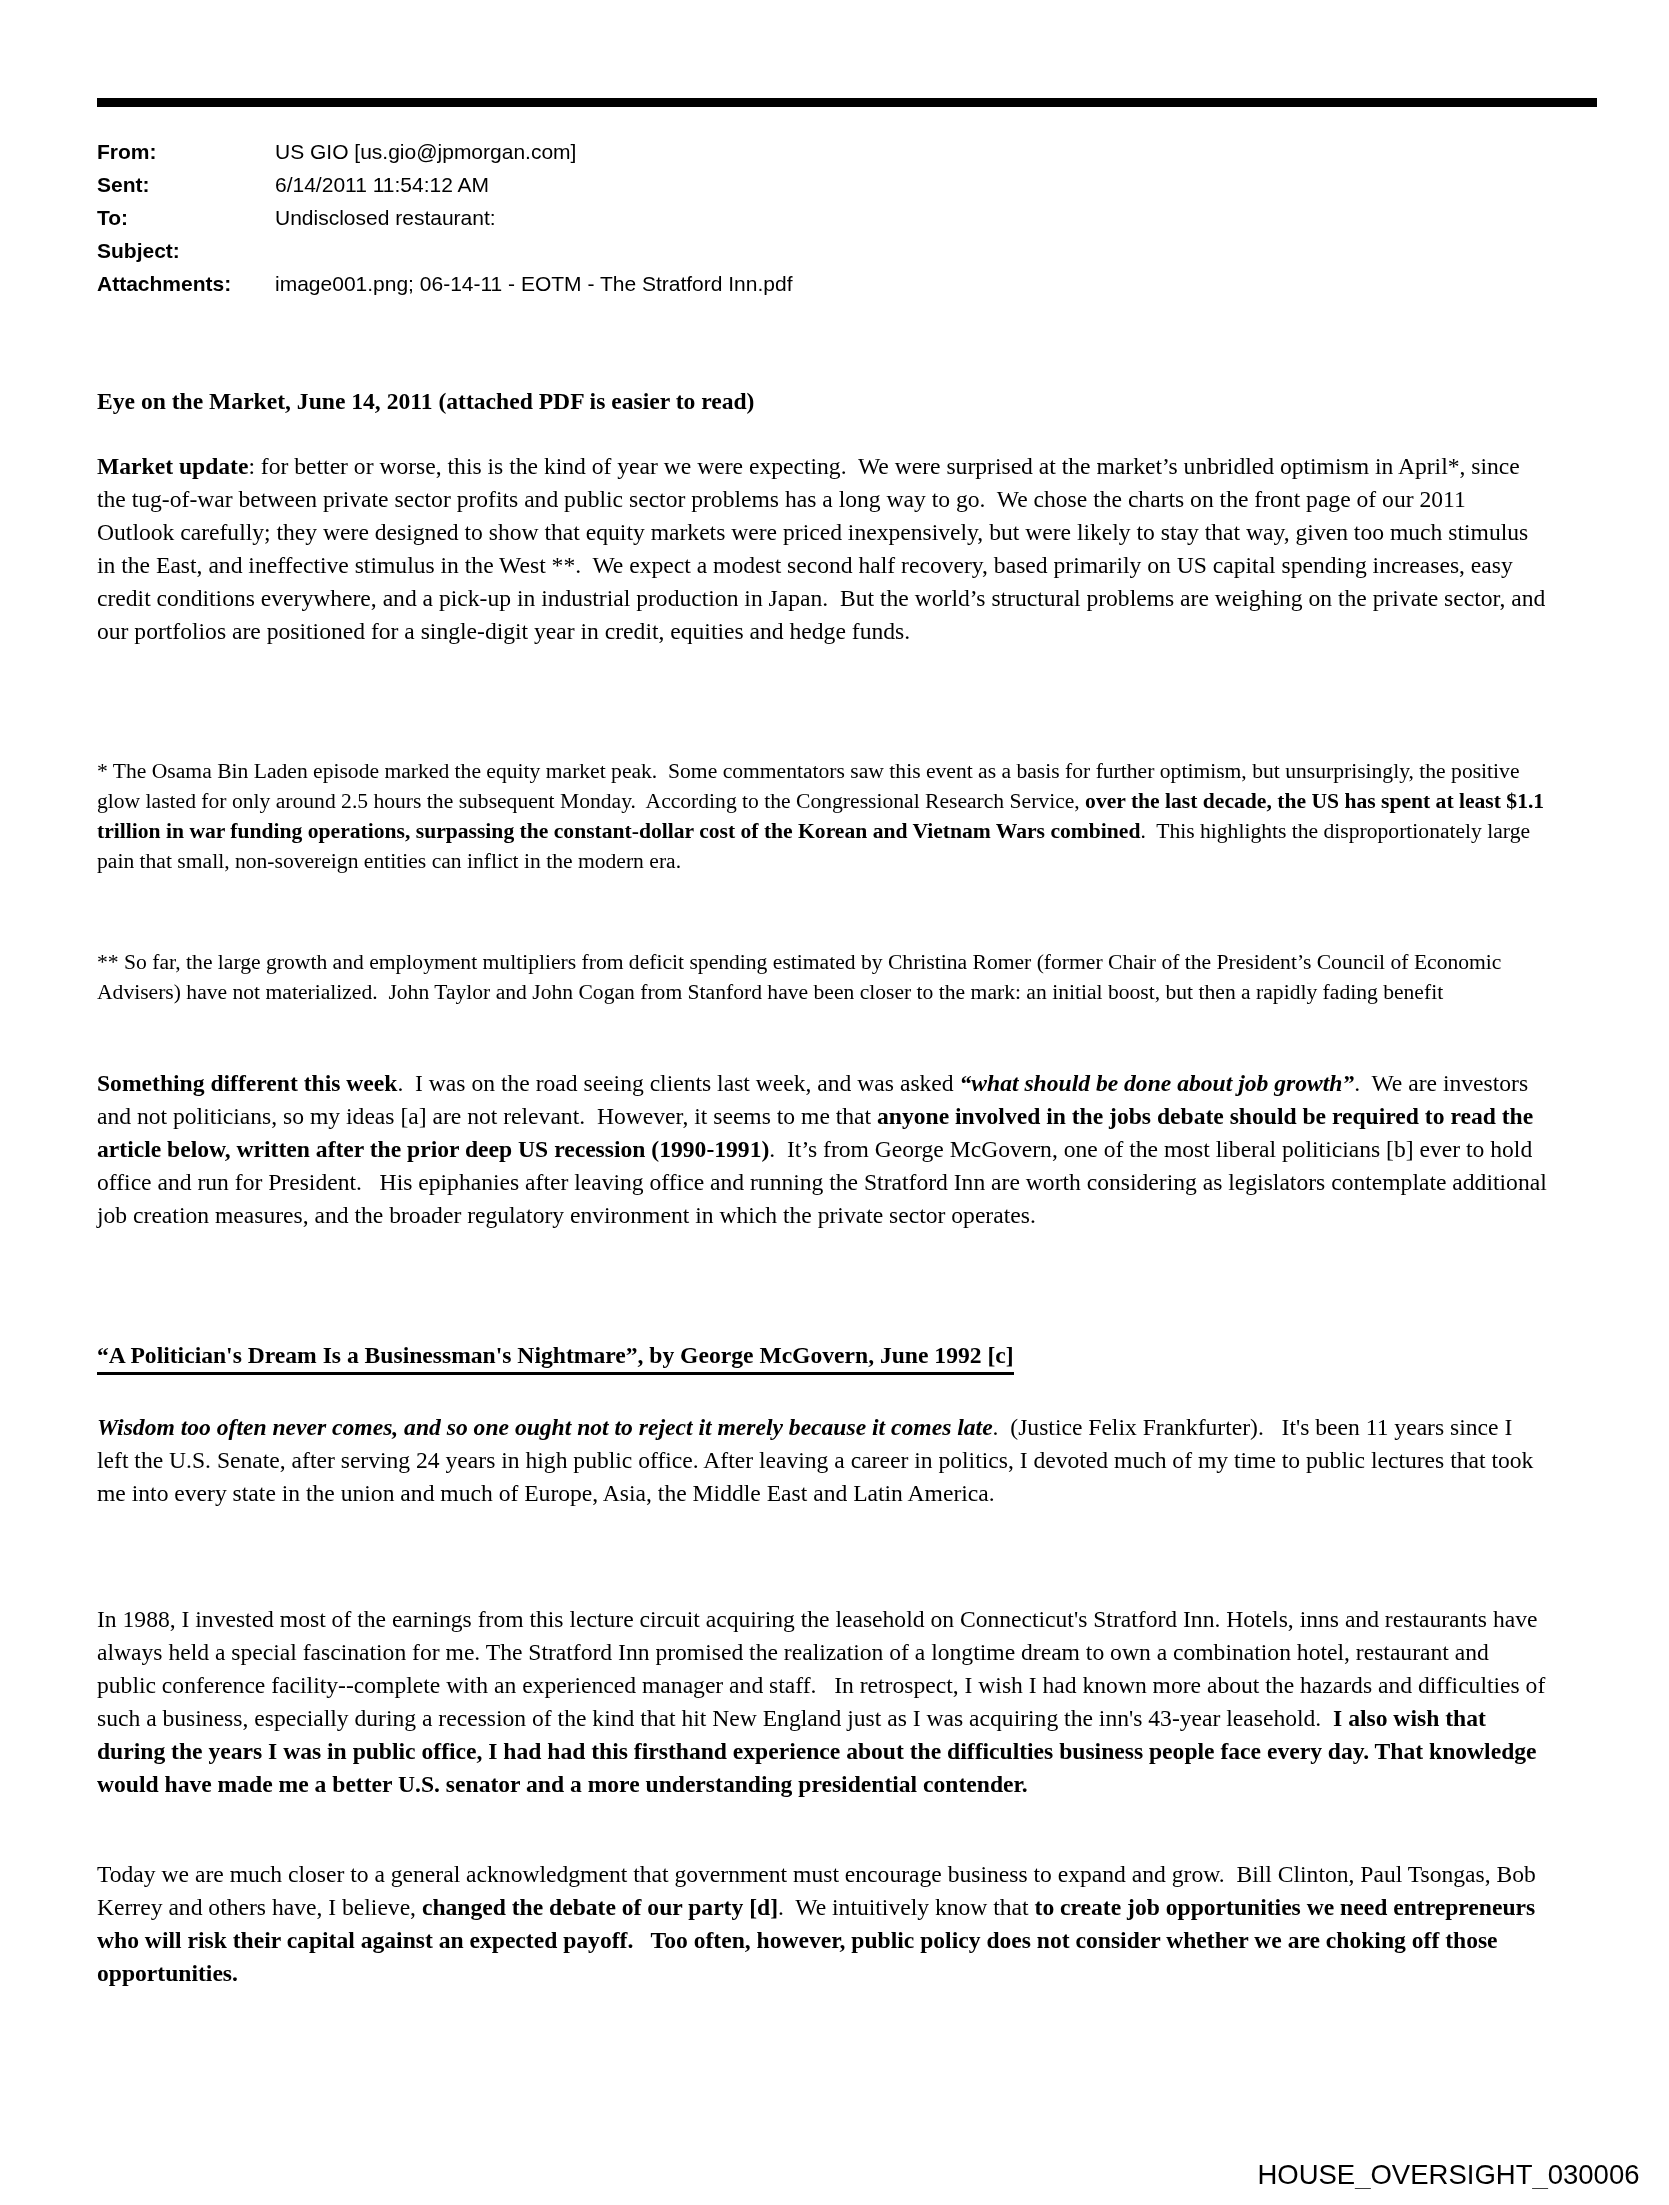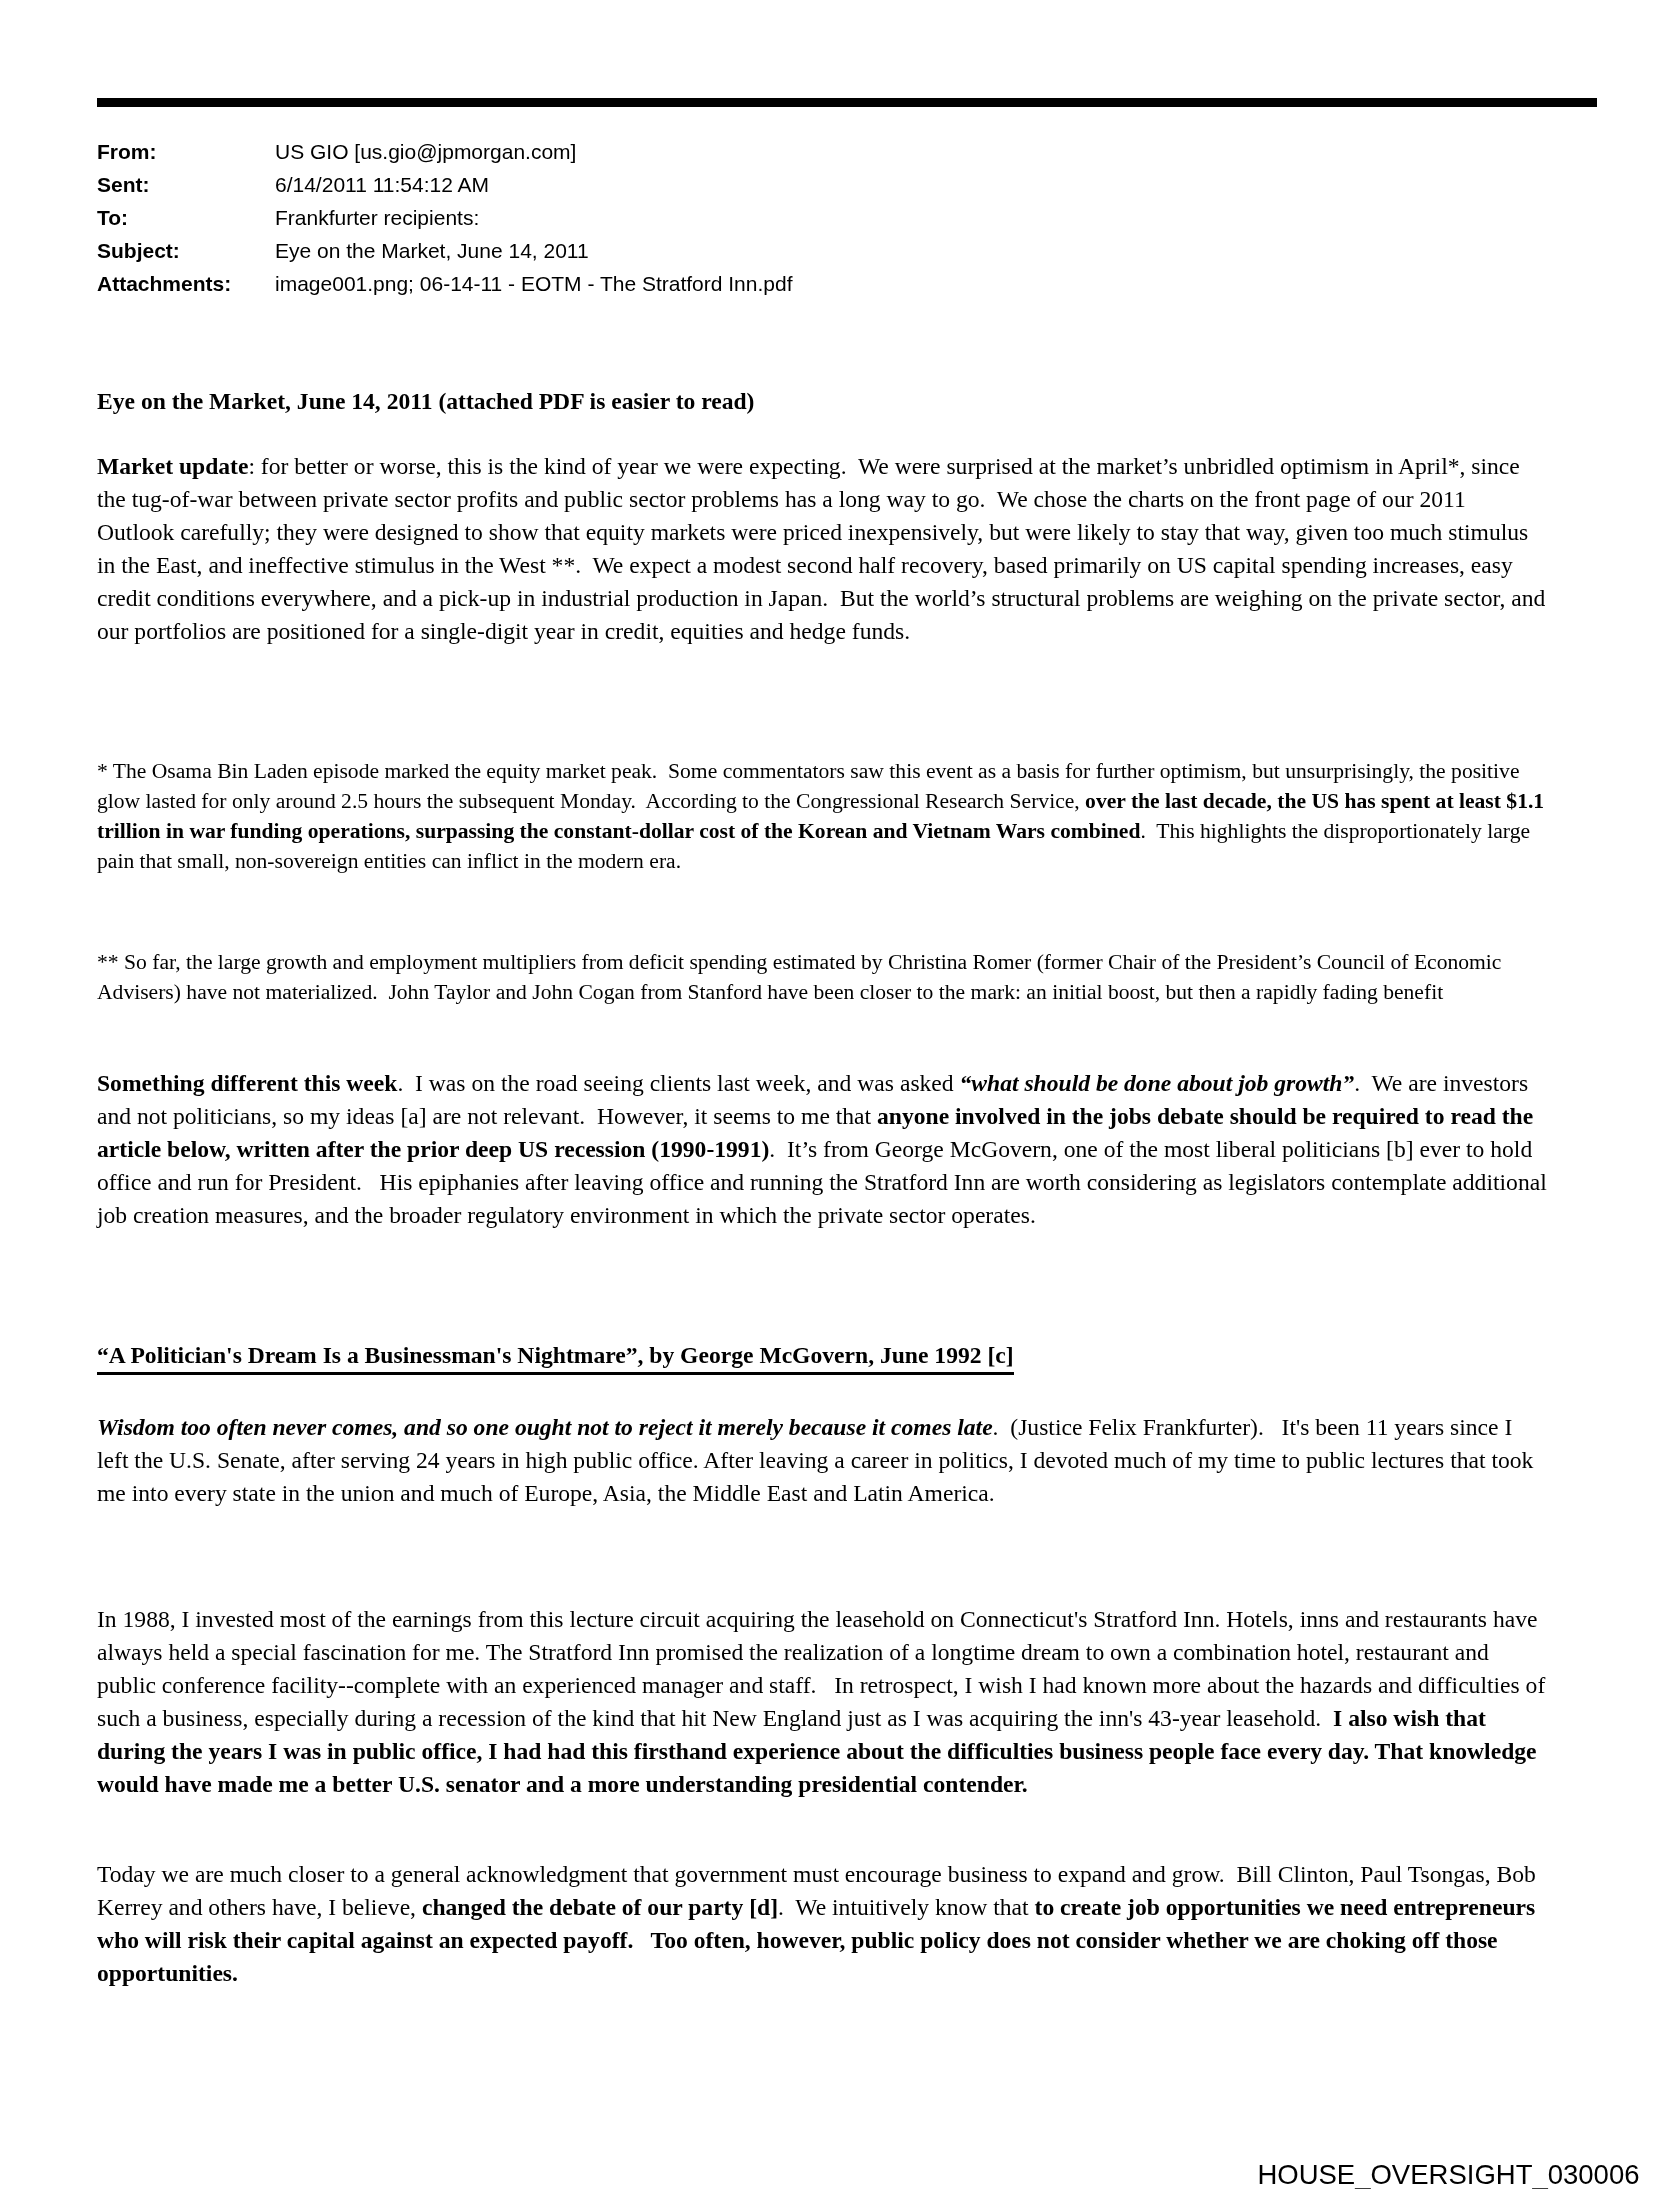--- a/index.html
+++ b/index.html
@@ -94,25 +94,24 @@
     <div class="row">
       <span class="label">From:</span>
       <span class="value">US GIO [us.gio@jpmorgan.com]</span>
     </div>
     <div class="row">
       <span class="label">Sent:</span>
       <span class="value">6/14/2011 11:54:12 AM</span>
     </div>
     <div class="row">
       <span class="label">To:</span>
-      <span class="value">Frankfurter recipients:</span>
+      <span class="value">Undisclosed restaurant:</span>
     </div>
     <div class="row">
       <span class="label">Subject:</span>
-      <span class="value">Eye on the Market, June 14, 2011</span>
     </div>
     <div class="row">
       <span class="label">Attachments:</span>
       <span class="value">image001.png; 06-14-11 - EOTM - The Stratford Inn.pdf</span>
     </div>
   </div>
 
   <div>
       <p class="para title para-0"><span class="b">Eye on the Market, June 14, 2011 (attached PDF is easier to read)</span></p>
       <p class="para body para-1"><span class="b">Market update</span><span>: for better or worse, this is the kind of year we were expecting.  We were surprised at the market’s unbridled optimism in April*, since the tug-of-war between private sector profits and public sector problems has a long way to go.  We chose the charts on the front page of our 2011 Outlook carefully; they were designed to show that equity markets were priced inexpensively, but were likely to stay that way, given too much stimulus in the East, and ineffective stimulus in the West **.  We expect a modest second half recovery, based primarily on US capital spending increases, easy credit conditions everywhere, and a pick-up in industrial production in Japan.  But the world’s structural problems are weighing on the private sector, and our portfolios are positioned for a single-digit year in credit, equities and hedge funds.</span></p>

